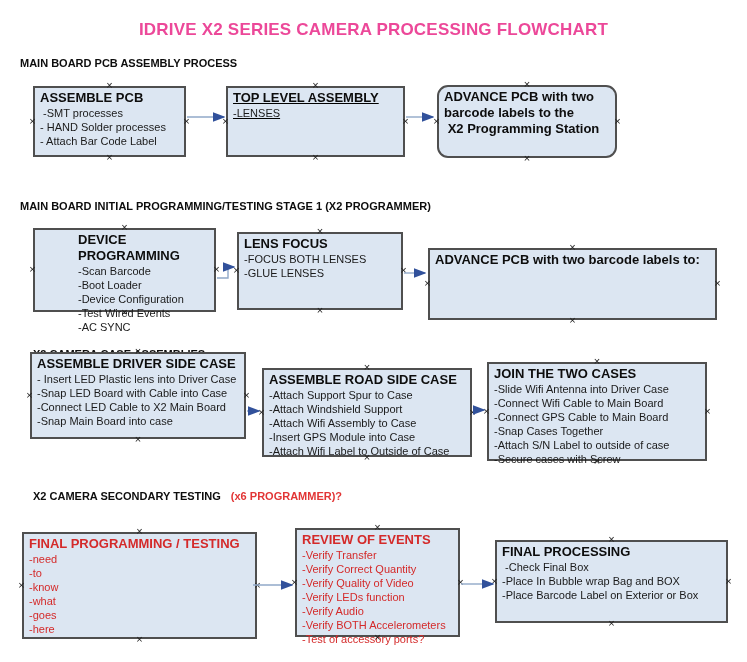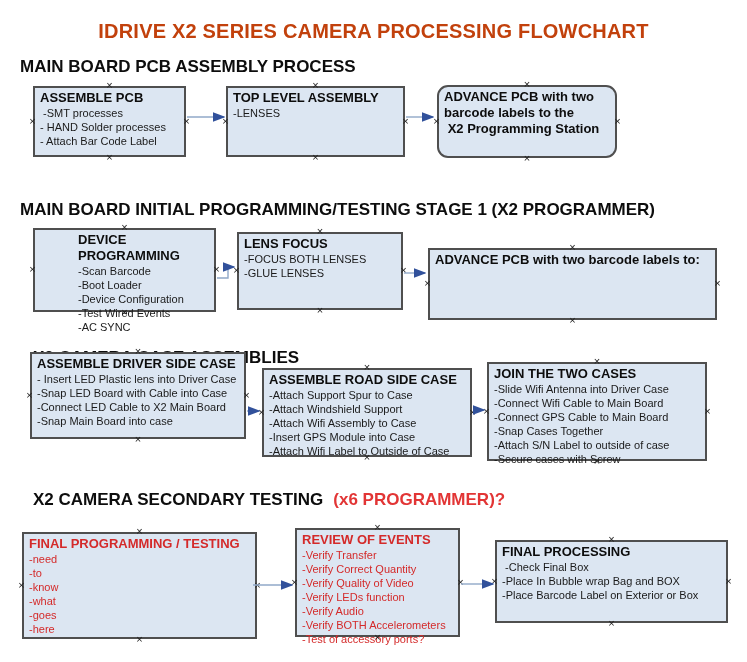--- a/index.html
+++ b/index.html
@@ -2,24 +2,24 @@
 <html><head>
 <meta charset="utf-8">
 <style>
   html,body{margin:0;padding:0;background:#ffffff;}
   #canvas{
     position:relative;width:747px;height:662px;background:#ffffff;
     font-family:"Liberation Sans",sans-serif;color:#000;overflow:hidden;
   }
   .page-title{
     position:absolute;left:0;right:0;top:20px;text-align:center;
-    font-size:20px;font-weight:bold;letter-spacing:0.2px;color:#c2410c;
+    font-size:17px;font-weight:bold;letter-spacing:0.2px;color:#ec4899;
   }
   .sec-heading{
-    position:absolute;font-size:17px;font-weight:bold;color:#0d0d0d;white-space:nowrap;
+    position:absolute;font-size:11px;font-weight:bold;color:#0d0d0d;white-space:nowrap;
   }
   .sec-heading .red-part{color:#e23535;padding-left:10px;}
   .box{
     position:absolute;background:#dce6f2;border:2px solid #4f4f4f;
     box-sizing:border-box;padding:2px 4px 0 5px;overflow:visible;
   }
   .bt{font-size:13px;font-weight:bold;line-height:16px;white-space:pre-wrap;color:#0d0d0d;}
   .bi{font-size:11px;line-height:14px;white-space:pre-wrap;color:#1a1a1a;}
   .box.red .bt,.box.red .bi{color:#d42a2a;}
   .h{position:absolute;width:9px;height:9px;font-style:normal;
@@ -44,21 +44,21 @@
     <i class="h ht"></i>
       <i class="h hb"></i>
       <i class="h hl"></i>
       <i class="h hr"></i>
     <div class="bt">ASSEMBLE PCB</div>
     <div class="bi"> -SMT processes</div>
     <div class="bi">- HAND Solder processes</div>
     <div class="bi">- Attach Bar Code Label</div>
   </div>
 
-  <div class="box" style="left:226px;top:86px;width:179px;height:71px;">
+  <div class="box" style="left:226px;top:86px;width:179px;height:71px;text-decoration:underline;">
     <i class="h ht"></i>
       <i class="h hb"></i>
       <i class="h hl"></i>
       <i class="h hr"></i>
     <div class="bt">TOP LEVEL ASSEMBLY</div>
     <div class="bi">-LENSES</div>
   </div>
 
   <div class="box" style="left:437px;top:85px;width:180px;height:73px;border-radius:11px;">
     <i class="h ht"></i>

